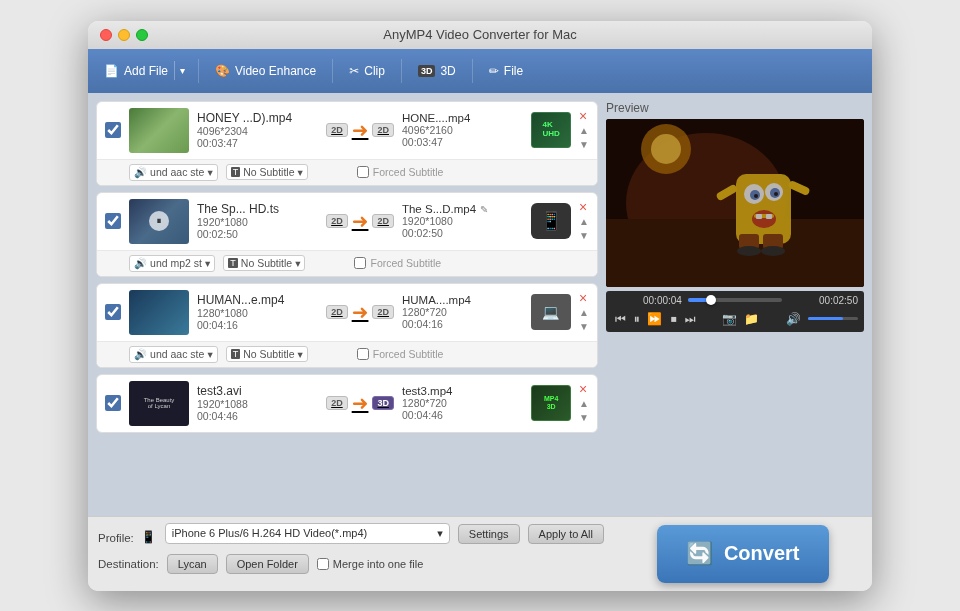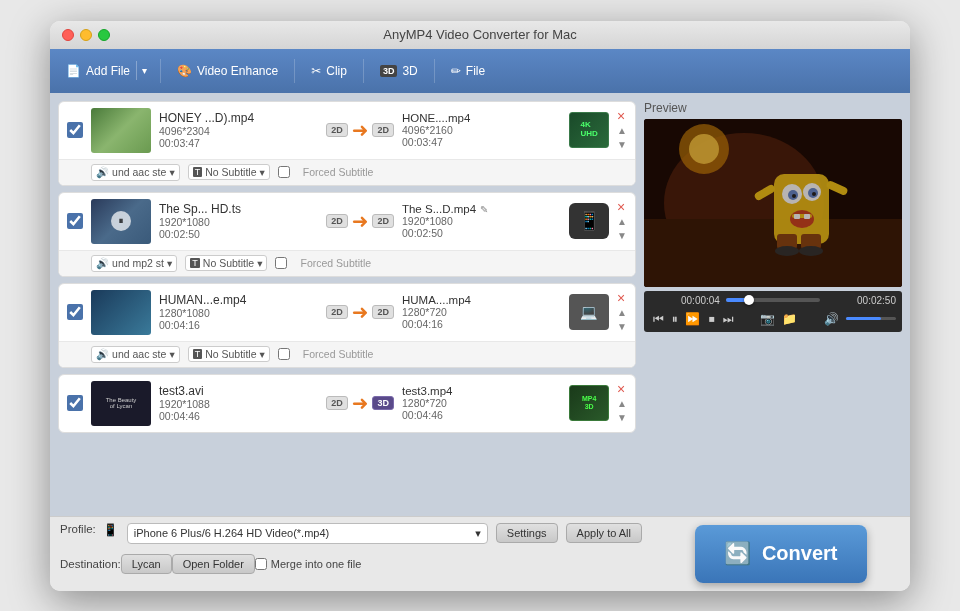--- a/index.html
+++ b/index.html
@@ -7,21 +7,21 @@
       font-family: -apple-system, BlinkMacSystemFont, 'Helvetica Neue', Arial, sans-serif;
       background: #e8e8e8;
       display: flex;
       justify-content: center;
       align-items: center;
       width: 960px;
       height: 611px;
       overflow: hidden;
     }
     .app-window {
-      width: 860px;
+      width: 784px;
       height: 570px;
       background: #f0f0f0;
       border-radius: 10px;
       box-shadow: 0 10px 40px rgba(0,0,0,0.4);
       overflow: hidden;
       display: flex;
       flex-direction: column;
     }
     
     .title-bar {
@@ -161,20 +161,21 @@
     }
     .file-meta {
       font-size: 10.5px;
       color: #666;
     }
     .arrow-area {
       display: flex;
       align-items: center;
       gap: 4px;
       flex-shrink: 0;
+      text-decoration: underline;
     }
     .orange-arrow {
       color: #e87820;
       font-size: 20px;
       line-height: 1;
     }
     .output-info {
       flex: 1;
       min-width: 0;
     }
@@ -240,23 +241,24 @@
       color: #555;
       padding: 1px 4px;
       cursor: pointer;
       display: flex;
       align-items: center;
       gap: 3px;
     }
     .forced-subtitle {
       display: flex;
       align-items: flex-end;
-      gap: 13px;
+      gap: 4px;
       font-size: 10.5px;
       color: #999;
+      margin-left: 41px;
     }
     
     .preview-panel {
       width: 258px;
       display: flex;
       flex-direction: column;
       gap: 4px;
       flex-shrink: 0;
     }
     .preview-label {
@@ -338,21 +340,21 @@
       position: relative;
     }
     .volume-fill {
       width: 70%;
       height: 100%;
       background: #4a8aff;
       border-radius: 2px;
     }
     .profile-row {
       display: flex;
-      align-items: flex-start;
+      align-items: flex-end;
       gap: 8px;
       margin-bottom: 5px;
     }
     .profile-label {
       font-size: 11.5px;
       color: #444;
       white-space: nowrap;
     }
     .profile-select {
       flex: 1;
@@ -363,20 +365,21 @@
       color: #333;
       padding: 3px 6px;
       display: flex;
       align-items: center;
       justify-content: space-between;
       cursor: pointer;
     }
     .dest-row {
       display: flex;
       align-items: center;
+      gap: 8px;
     }
     .dest-label {
       font-size: 11.5px;
       color: #444;
       white-space: nowrap;
     }
     .dest-input {
       flex: 1;
       background: white;
       border: 1px solid #bbb;

